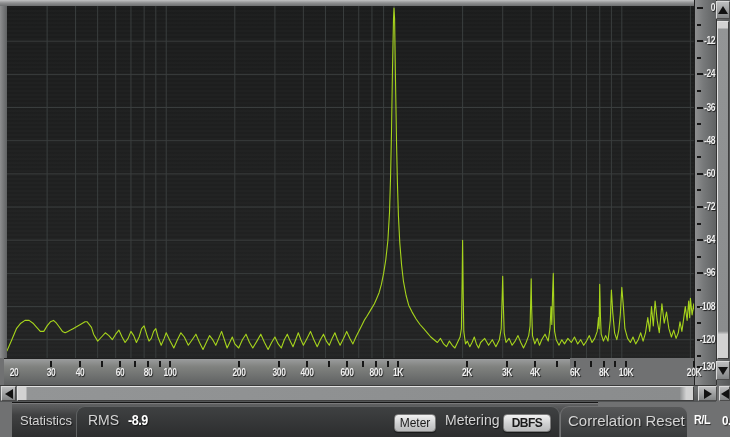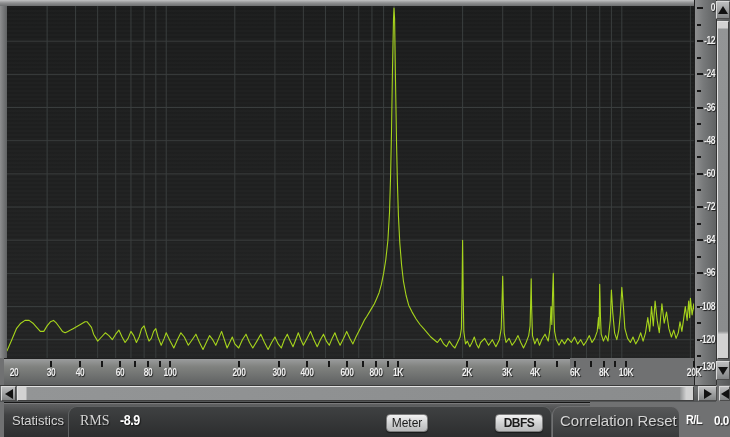--- a/index.html
+++ b/index.html
@@ -64,21 +64,21 @@
   #h-scrollbar{position:absolute;left:0;top:385px;width:716px;height:17px;
     background:linear-gradient(180deg,#6e7071,#525455);border-top:1px solid #3a3a3a;box-sizing:border-box;}
   #h-left{left:1px;top:386px;width:15px;height:15px;}
   #h-right{left:698px;top:386px;width:19px;height:15px;}
   #h-thumb{position:absolute;left:17px;top:386px;width:677px;height:15px;
     background:linear-gradient(90deg,#d2d2d2 0px,#d2d2d2 8px,#939596 9px,#8a8c8d 98%,#d2d2d2 99%);
     border:1px solid;border-color:#e2e2e2 #3f3f3f #3f3f3f #e2e2e2;box-sizing:border-box;}
   #corner-btn{left:719px;top:386px;width:11px;height:15px;justify-content:flex-start;padding-left:1px;}
 
   
-  #statusbar{position:absolute;left:4px;top:402px;width:586px;height:35px;
+  #statusbar{position:absolute;left:12px;top:402px;width:586px;height:35px;
     background:linear-gradient(180deg,#636465 0%,#404142 35%,#2d2e2f 100%);
     border-top:1px solid #161616;box-sizing:border-box;}
   #statusbar:before{content:"";position:absolute;left:0;top:0;width:100%;height:1px;background:#8a8b8c;opacity:.6;}
   .panel{position:absolute;top:3px;bottom:0;border-radius:9px 9px 0 0;box-sizing:border-box;}
   #stats-panel-bg{left:64px;width:484px;background:linear-gradient(180deg,#3f4142 0%,#2c2d2e 100%);
     border:1px solid #5f6162;border-bottom:none;}
   #corr-panel-bg{left:548px;width:128px;background:linear-gradient(180deg,#575859 0%,#383a3b 100%);
     border:1px solid #707172;border-bottom:none;}
   .sb-text{position:absolute;color:#d4d4d4;font-size:13px;line-height:35px;top:0;white-space:nowrap;
     text-shadow:1px 1px 1px rgba(0,0,0,0.6);}
@@ -245,25 +245,26 @@
   <div id="corner-btn" class="sb-btn">
     <span class="tri tri-left"></span>
   </div>
 
   <div id="statusbar">
     <div id="stats-panel-bg" class="panel"></div>
     <div id="corr-panel-bg" class="panel"></div>
 
     <span class="sb-text" style="left:8px;">Statistics</span>
 
-    <span class="sb-text" style="left:76px;font-size:14px;font-family:Liberation Serif, serif;">RMS</span>
+    <span class="sb-text" style="left:76px;font-size:14px;">RMS</span>
     <span class="sb-text sb-val" style="left:116px;font-size:14px;">-8.9</span>
 
     <div class="btn" style="left:382px;width:42px;">Meter</div>
 
+    <span class="sb-text" style="left:433px;font-size:14px;">Metering</span>
 
     <div class="btn" style="left:491px;width:48px;font-weight:bold;letter-spacing:-0.5px;">DBFS</div>
 
     <span class="sb-text" style="left:556px;font-size:15px;">Correlation Reset</span>
 
     <span class="sb-text sb-val" style="left:682px;font-size:12px;">R/L</span>
     <span class="sb-text sb-val" style="left:710px;font-size:13px;">0.0</span>
   </div>
 
 </div>

